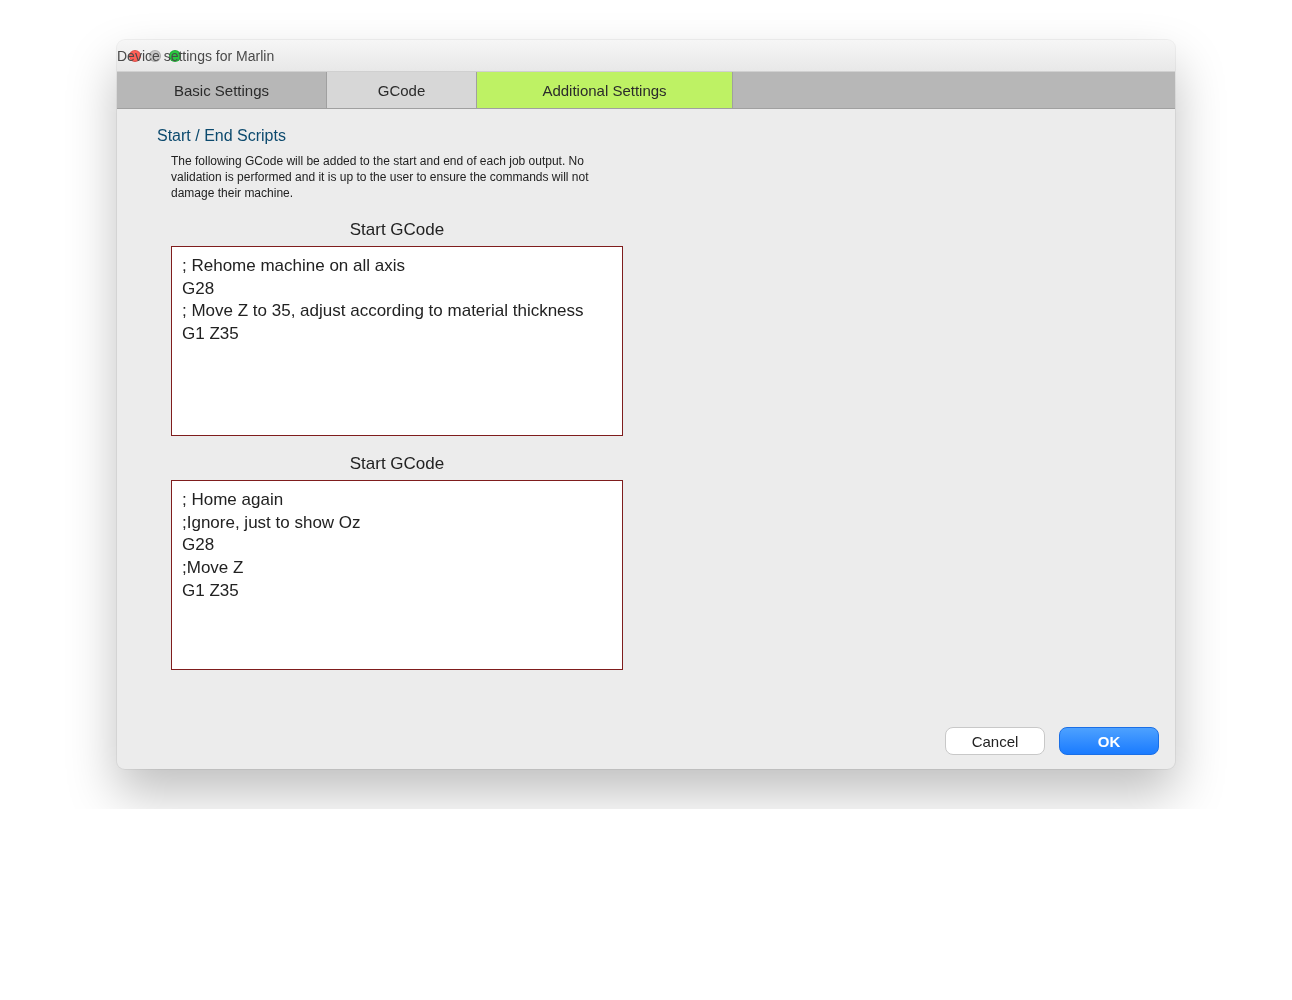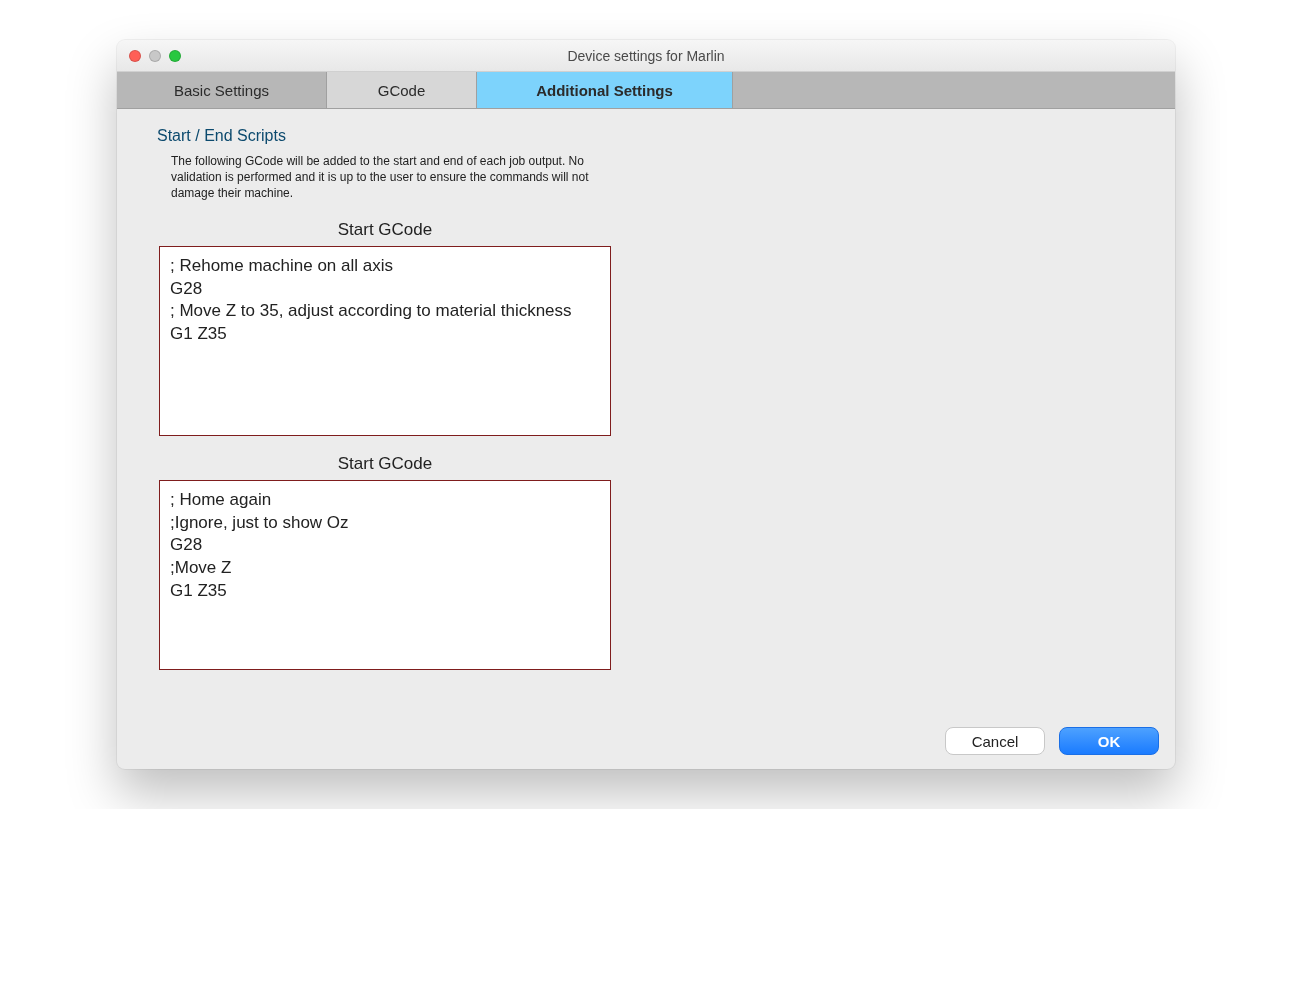--- a/index.html
+++ b/index.html
@@ -34,21 +34,20 @@
   .tl {
     width: 12px; height: 12px; border-radius: 50%;
     border: 0.5px solid rgba(0,0,0,0.15);
   }
   .tl-close { background: #ff5f57; }
   .tl-min   { background: #c8c8c8; }
   .tl-max   { background: #28c840; }
   .title {
     position: absolute;
     left: 0; right: 0;
-    text-align: center;
     font-size: 14px;
     color: #4a4a4a;
     pointer-events: none;
   }
   .tabs {
     display: flex;
     background: #b7b7b7;
     border-bottom: 1px solid #a0a0a0;
   }
   .tab {
@@ -57,41 +56,41 @@
     align-items: center;
     justify-content: center;
     font-size: 15px;
     font-weight: 500;
     color: #2b2b2b;
     border-right: 1px solid #a0a0a0;
     cursor: default;
   }
   .tab-basic { width: 210px; background: #b7b7b7; }
   .tab-gcode { width: 150px; background: #d7d7d7; }
-  .tab-additional { width: 256px; background: #7dd3fc; font-weight: bold; }
+  .tab-additional { width: 256px; background: #bef264; }
   .tab-rest { flex: 1; background: #b7b7b7; border-right: none; }
   .content {
     padding: 18px 40px 14px 40px;
     min-height: 660px;
     position: relative;
   }
   .section-title {
     font-size: 16px;
     color: #0c4a6e;
     margin-bottom: 8px;
   }
   .description {
     font-size: 12px;
     color: #222;
     line-height: 1.35;
     max-width: 460px;
     margin: 8px 0 18px 14px;
   }
   .gcode-block {
-    margin-left: 2px;
+    margin-left: 14px;
     width: 452px;
     margin-bottom: 14px;
   }
   .gcode-label {
     text-align: center;
     font-size: 17px;
     color: #222;
     margin-bottom: 6px;
   }
   .gcode-textarea {

